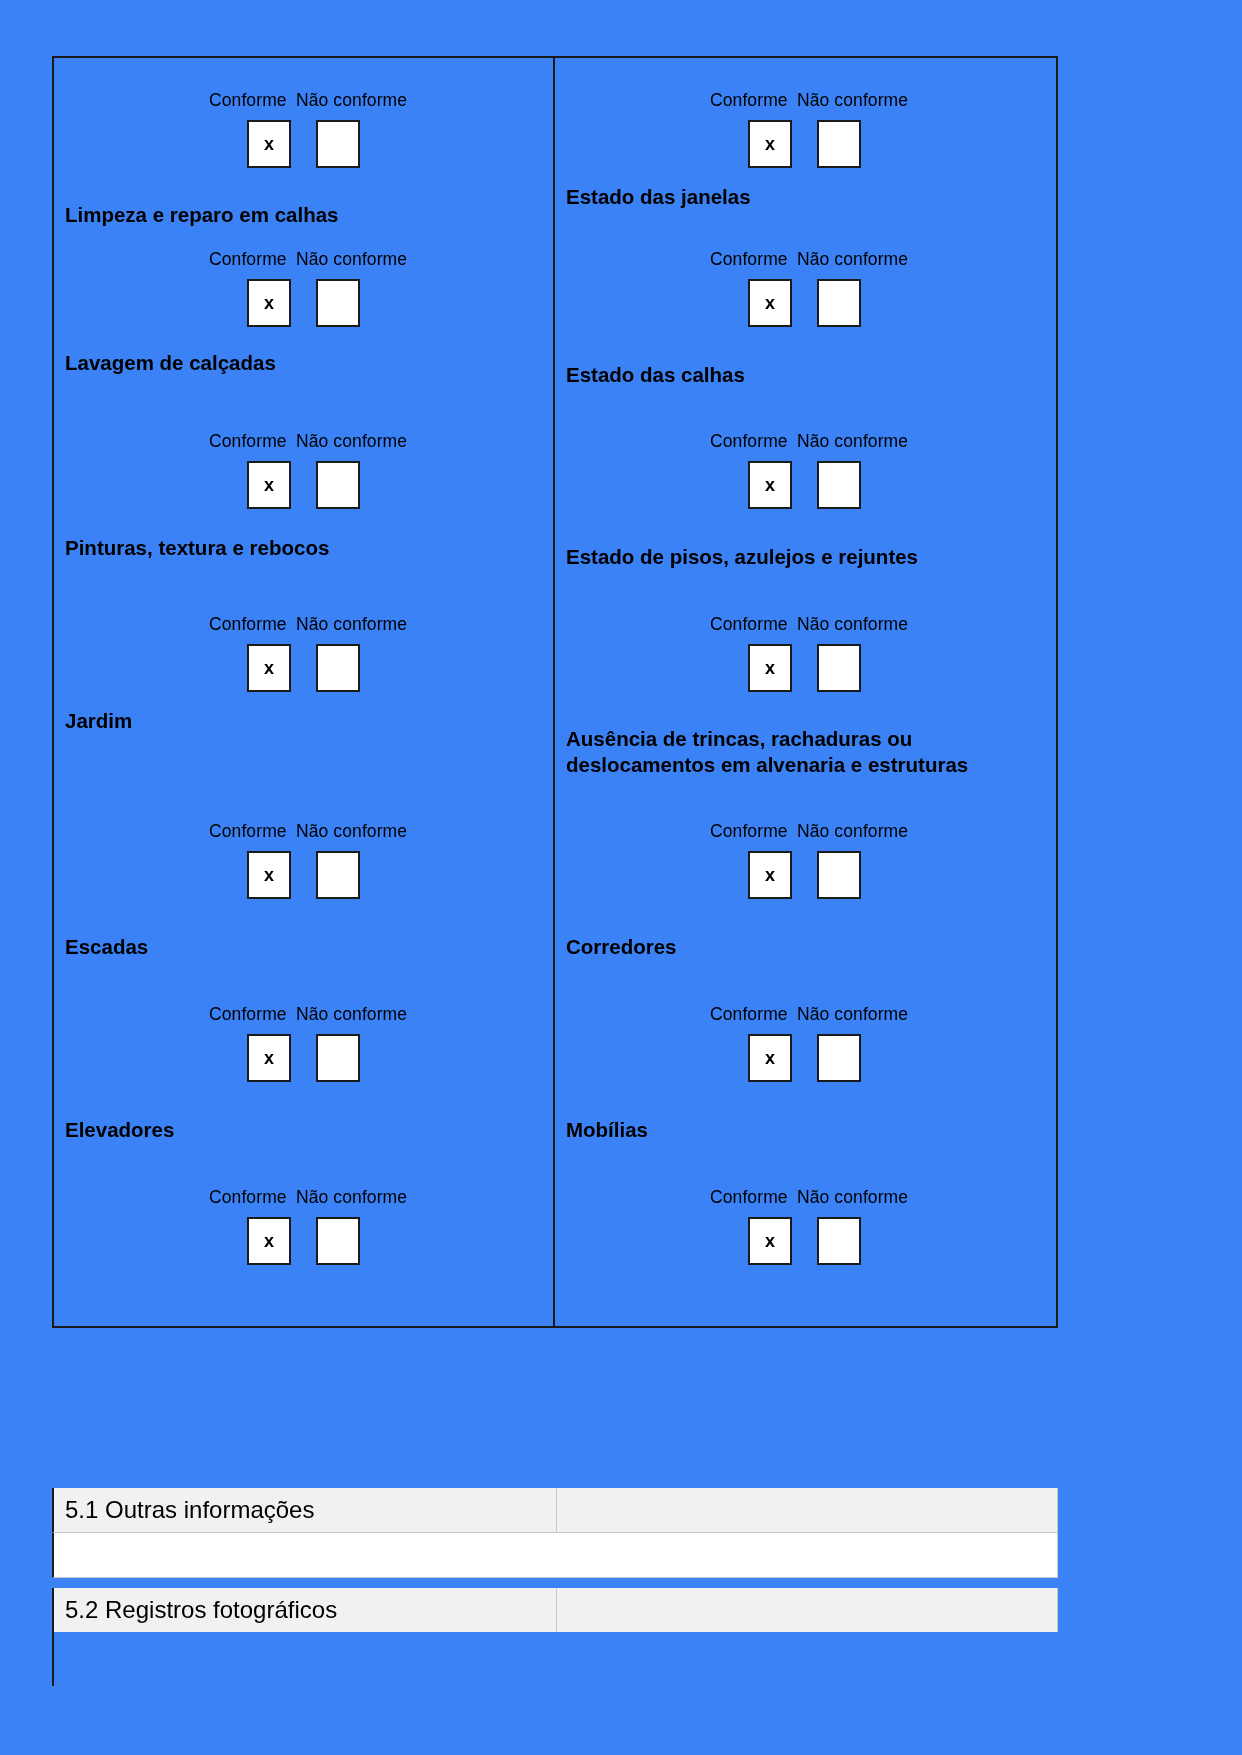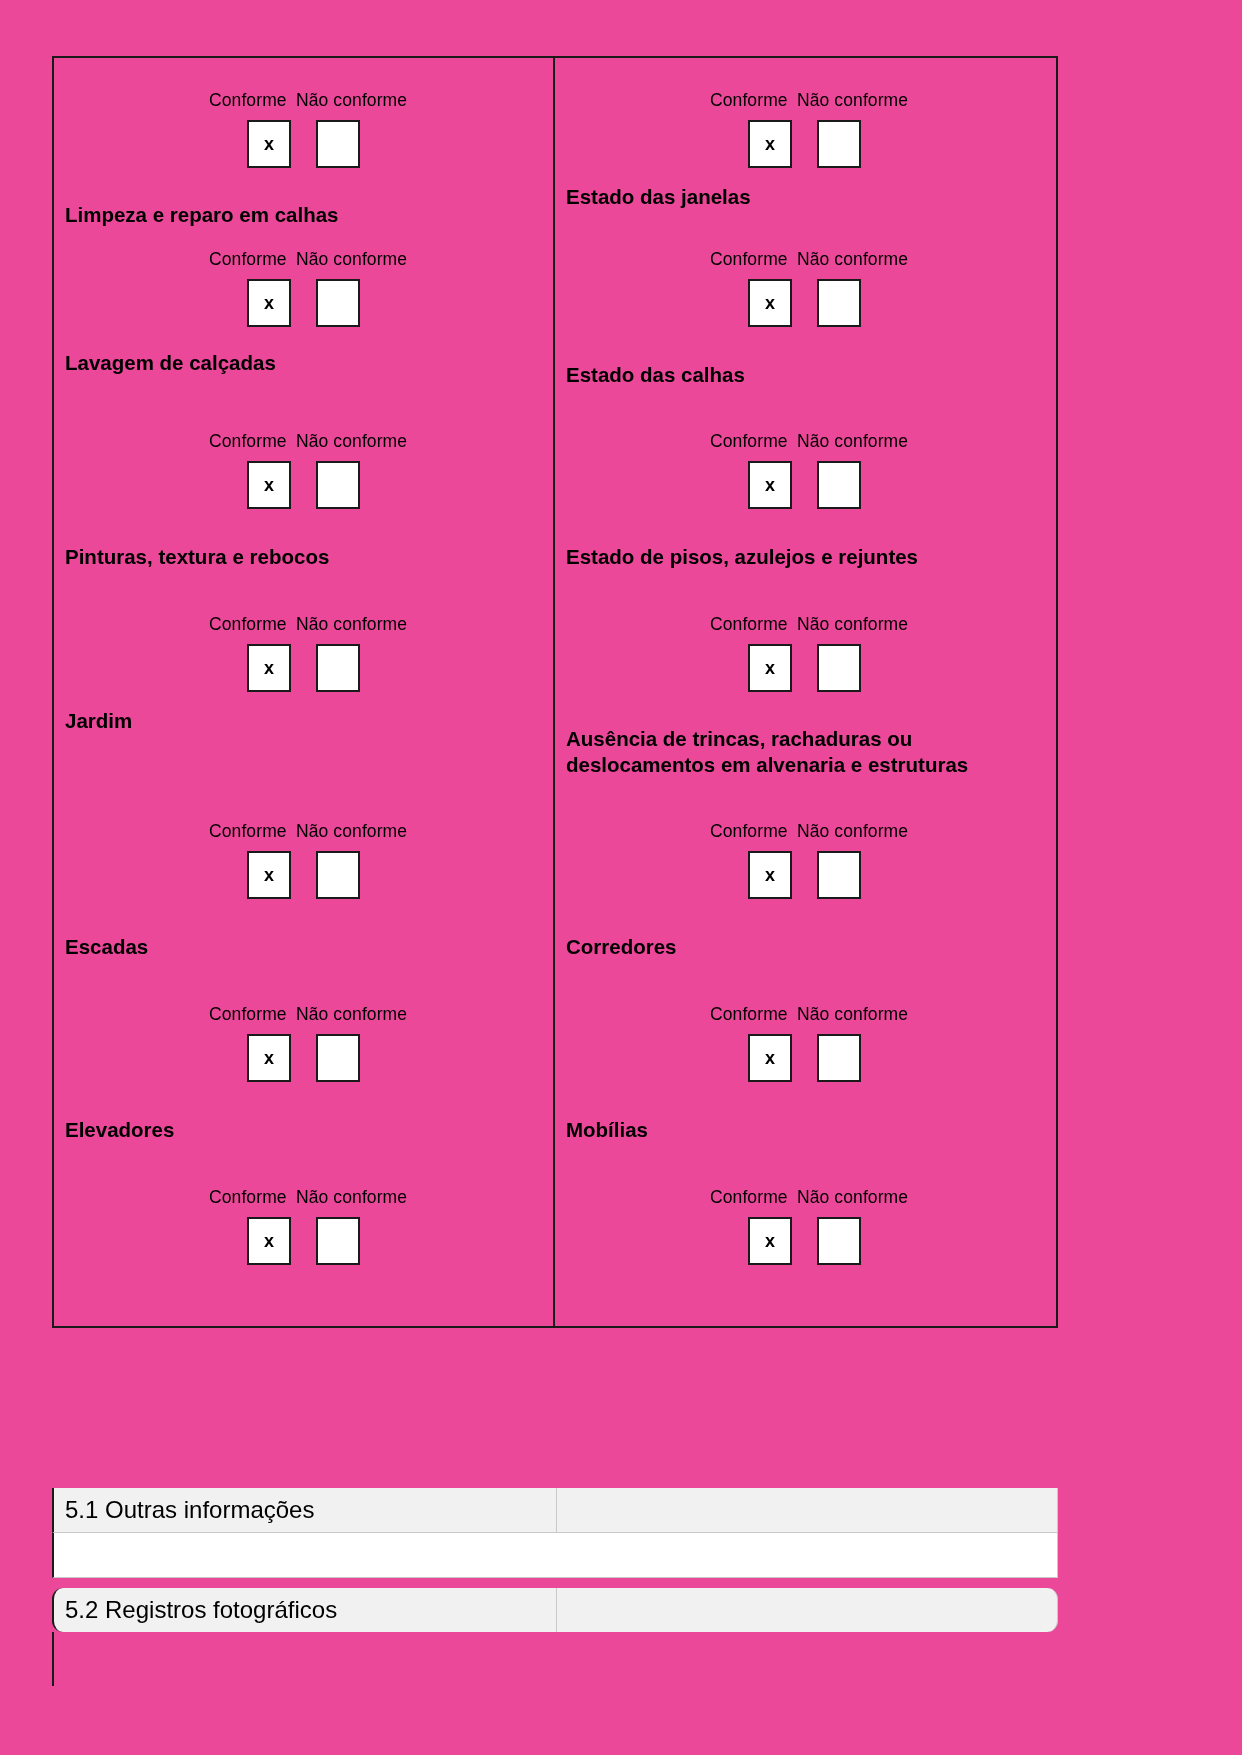--- a/index.html
+++ b/index.html
@@ -15,21 +15,21 @@
     position: relative;
     overflow: hidden;
   }
 
   #page {
     position: absolute;
     left: 0;
     top: 0;
     width: 1242px;
     height: 1755px;
-    background: #ec4899;
+    background: #3b82f6;
   }
 
   
   .checklist-table {
     position: absolute;
     left: 52px;
     top: 56px;
     width: 1006px;
     border-left: 2px solid #1a1a1a;
     border-top: 2px solid #1a1a1a;
@@ -206,21 +206,21 @@
         <div class="options" style="padding-top:15px;">
           <div class="opt-labels">
             <span class="opt-label-conforme">Conforme</span>
             <span class="opt-label-nao">Não conforme</span>
           </div>
           <div class="opt-boxes">
             <span class="cbox first">x</span>
             <span class="cbox second"></span>
           </div>
         </div>
-        <div class="item-label" style="margin-top:35px;">Pinturas, textura e rebocos</div>
+        <div class="item-label" style="margin-top:26px;">Pinturas, textura e rebocos</div>
       </div>
 
       <div class="item" style="height:207px;">
         <div class="options" style="padding-top:15px;">
           <div class="opt-labels">
             <span class="opt-label-conforme">Conforme</span>
             <span class="opt-label-nao">Não conforme</span>
           </div>
           <div class="opt-boxes">
             <span class="cbox first">x</span>
@@ -377,20 +377,20 @@
 
   </div>
 
   <div class="section-bar" style="top:1488px; height:44px;">
     <div class="bar-cell-left">5.1 Outras informações</div>
     <div class="bar-cell-right"></div>
   </div>
 
   <div class="blank-row" style="top:1532px; height:46px;"></div>
 
-  <div class="section-bar" style="top:1588px; height:44px;border-radius:11px;">
+  <div class="section-bar" style="top:1588px; height:44px;">
     <div class="bar-cell-left">5.2 Registros fotográficos</div>
     <div class="bar-cell-right"></div>
   </div>
 
   <div class="bottom-stub" style="top:1632px; height:54px;"></div>
 
 </div>
 
 </body></html>

